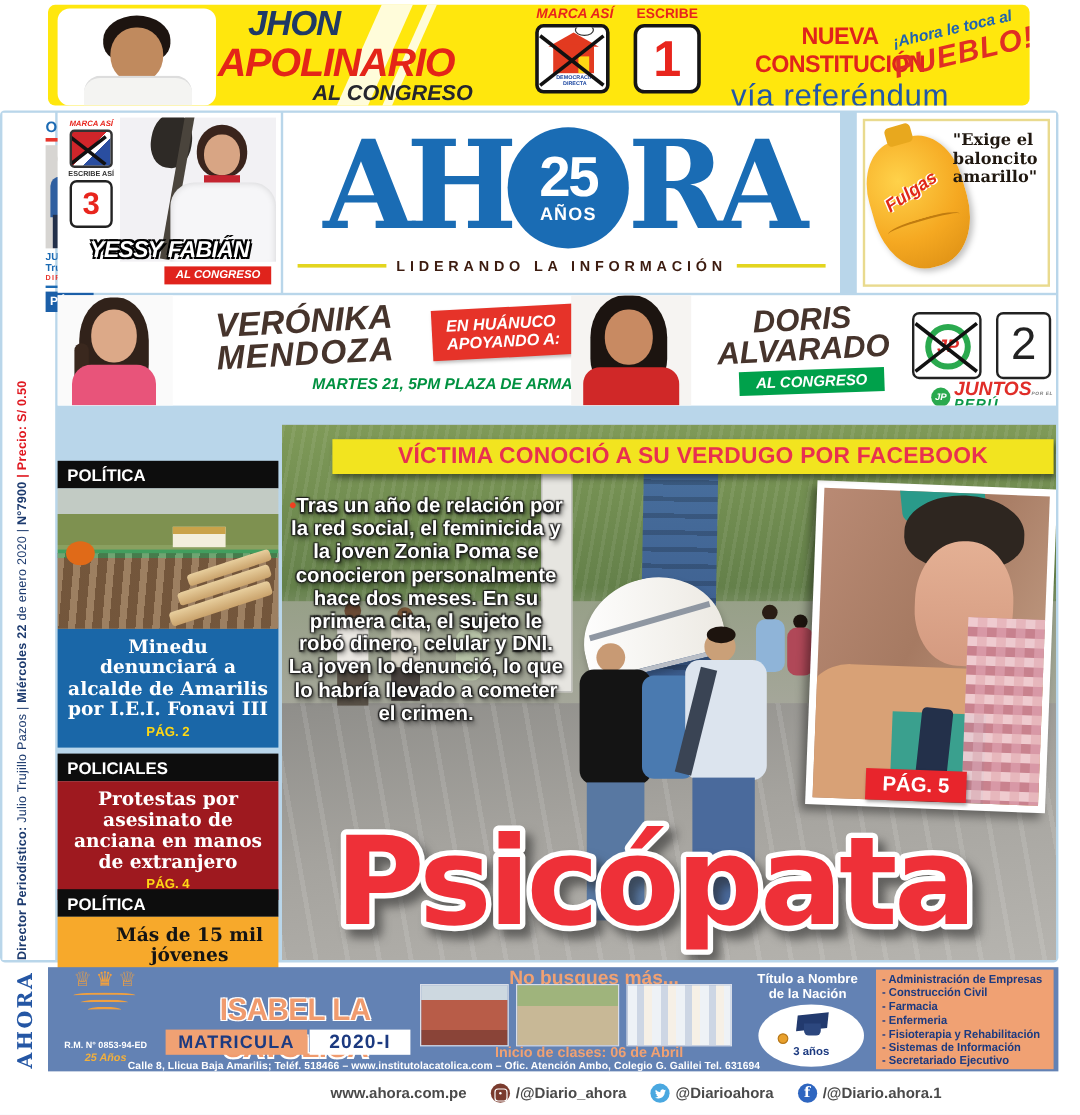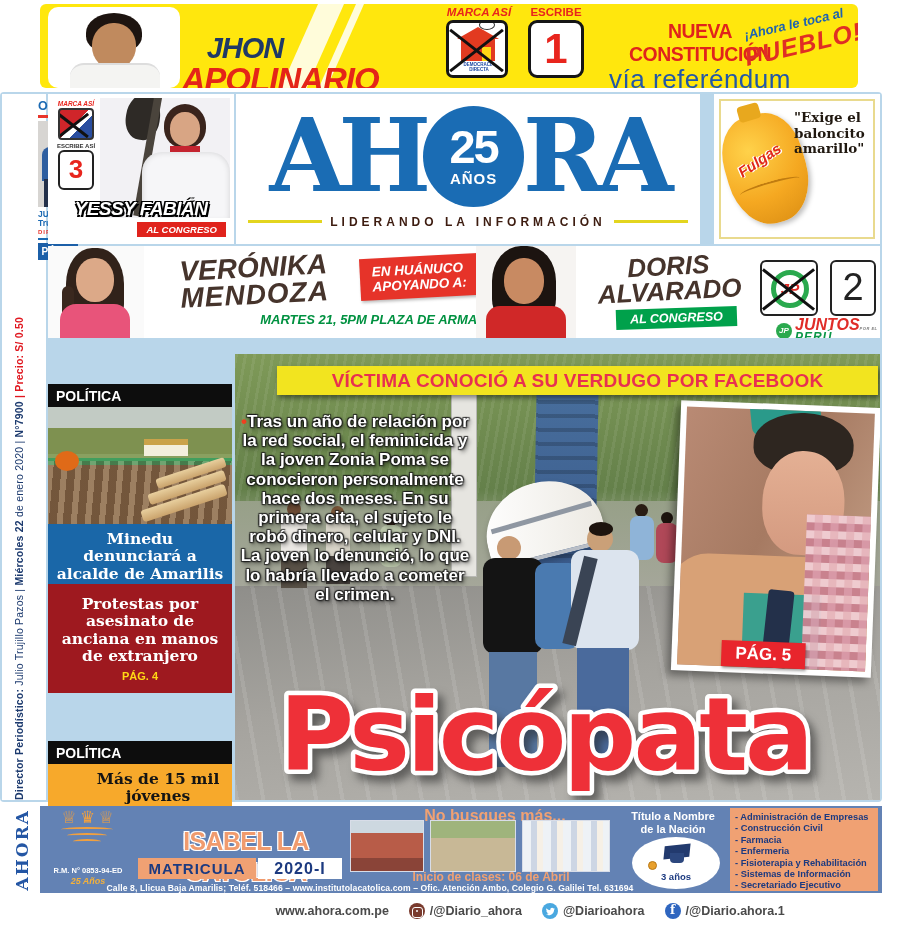--- a/index.html
+++ b/index.html
@@ -6,21 +6,21 @@
   html,body { width:900px; height:929px; }
   body { position:relative; background:#fff; font-family:"Liberation Sans",sans-serif; overflow:hidden; }
 
   
   .top-banner { position:absolute; left:40px; top:4px; width:818px; height:84px; background:#ffe70d; border-radius:6px; overflow:hidden; }
   .tb-stripe { position:absolute; top:-10px; height:110px; background:#fff; transform:skewX(-24deg); opacity:.85; }
   .tb-photo { position:absolute; left:8px; top:3px; width:132px; height:81px; background:#fff; border-radius:10px; overflow:hidden; }
   .tb-photo .hair { position:absolute; left:38px; top:6px; width:56px; height:40px; background:#1d1410; border-radius:50% 50% 42% 42%; }
   .tb-photo .face { position:absolute; left:44px; top:16px; width:44px; height:46px; background:#c08a5e; border-radius:48%; }
   .tb-photo .shirt { position:absolute; left:22px; top:56px; width:90px; height:30px; background:#f4f4f2; border-radius:14px 14px 0 0; border-top:2px solid #ddd; }
-  .tb-name { position:absolute; left:112px; top:2px; width:256px; text-align:center; font-style:italic; line-height:1;margin-top:28px; }
+  .tb-name { position:absolute; left:112px; top:2px; width:256px; text-align:center; font-style:italic; line-height:1; }
   .tb-first { font-size:29px; font-weight:900; color:#1f3966; letter-spacing:-1px; padding-right:70px; }
   .tb-last  { font-size:33px; font-weight:900; color:#e42518; letter-spacing:-1px; }
   .tb-pos   { font-size:18px; font-weight:900; color:#26262e; text-align:right; padding-right:14px; }
   .tb-marca { position:absolute; left:406px; top:2px; width:66px; text-align:center; }
   .tb-marca .lbl { color:#e8251d; font-weight:900; font-size:11.5px; font-style:italic; }
   .sym-box { position:relative; width:62px; height:58px; background:#fff; border:3px solid #151515; border-radius:7px; margin-top:2px; overflow:hidden; }
   .dd-house { position:absolute; left:12px; top:14px; width:34px; height:24px; background:#e23a20; }
   .dd-roof { position:absolute; left:8px; top:4px; width:0; height:0; border-left:21px solid transparent; border-right:21px solid transparent; border-bottom:12px solid #e23a20; }
   .dd-door { position:absolute; left:33px; top:24px; width:9px; height:14px; background:#ffd814; }
   .dd-smoke { position:absolute; left:30px; top:-3px; width:16px; height:10px; background:#fff; border:1.5px solid #333; border-radius:50%; }
@@ -389,20 +389,21 @@
             <div class="plank" style="left:54%; top:64%; width:80px; height:11px;"></div>
             <div class="plank" style="left:50%; top:77%; width:88px; height:12px;"></div>
           </div>
           <div class="card-body cb-blue">
             <div>Minedu denunciará a alcalde de Amarilis por I.E.I. Fonavi III</div>
             <div class="pag">PÁG. 2</div>
           </div>
         </div>
 
         <div class="card card2">
+          <div class="card-head">POLICIALES</div>
           <div class="card-body cb-red">
             <div>Protestas por asesinato de anciana en manos de extranjero</div>
             <div class="pag">PÁG. 4</div>
           </div>
         </div>
 
         <div class="card card3">
           <div class="card-head">POLÍTICA</div>
           <div class="card-body cb-orange">
             <div>Más de 15 mil jóvenes votarán por primera vez este domingo</div>

